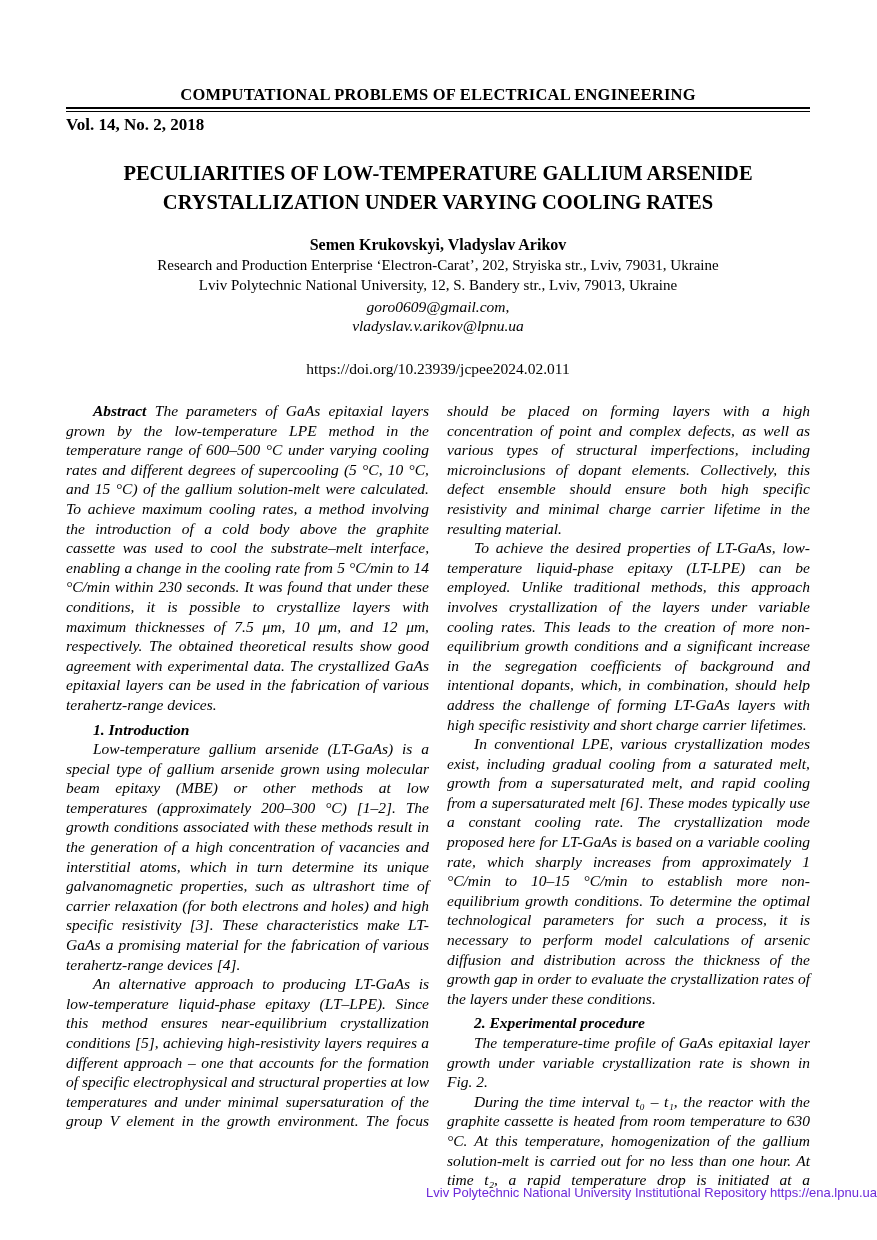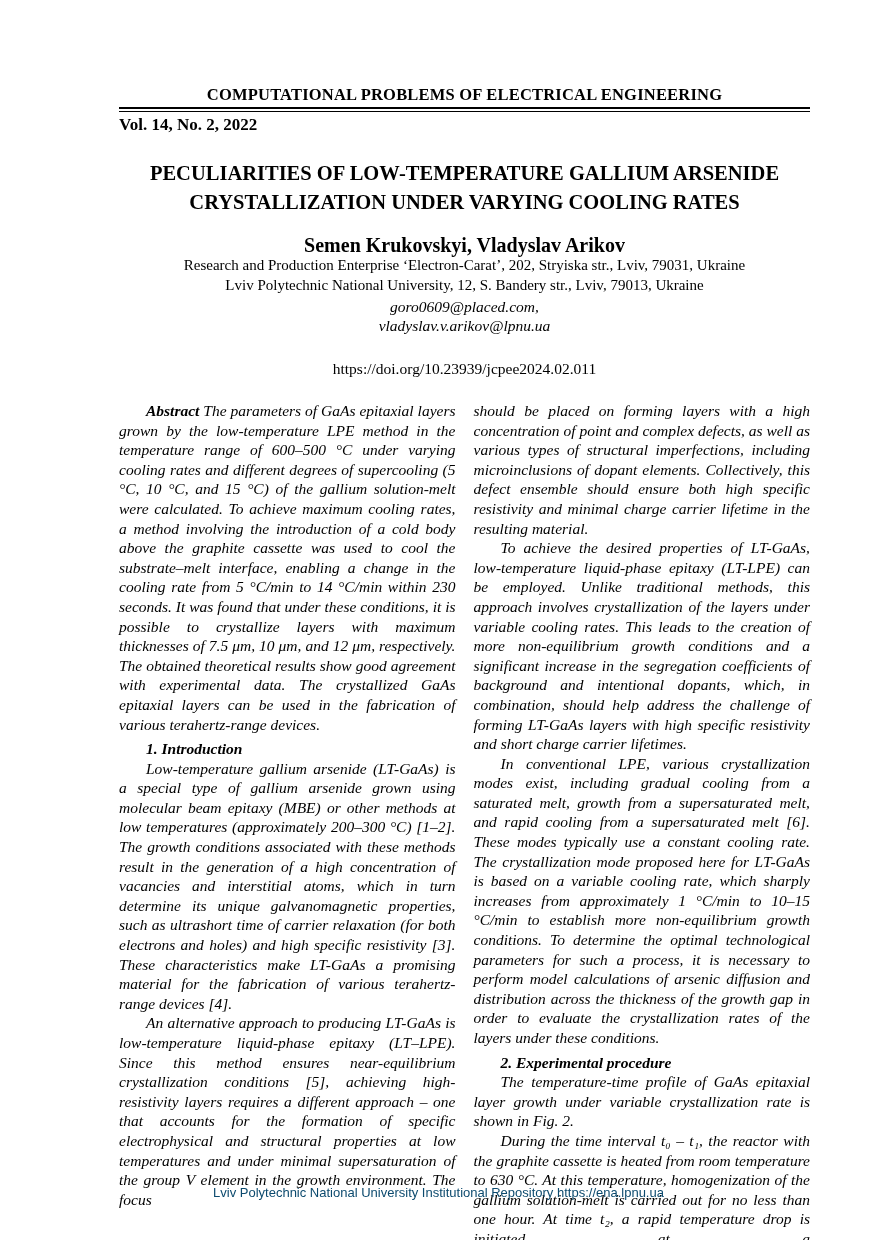--- a/index.html
+++ b/index.html
@@ -5,21 +5,21 @@
   html, body { margin: 0; padding: 0; background: #888; }
   .page {
     position: relative;
     width: 877px;
     height: 1240px;
     margin: 0 auto;
     background: #ffffff;
     color: #000000;
     font-family: "Liberation Serif", "DejaVu Serif", serif;
     box-sizing: border-box;
-    padding: 86px 67px 0 119px;
+    padding: 86px 67px 0 66px;
     overflow: hidden;
   }
   .journal-name {
     text-align: center;
     font-weight: bold;
     font-size: 16.5px;
     letter-spacing: 0.2px;
     line-height: 18px;
   }
   .header-rule {
@@ -39,21 +39,21 @@
     text-align: center;
     font-size: 20.5px;
     font-weight: bold;
     line-height: 29px;
   }
   .article-title span { display: block; }
   .authors-line {
     margin-top: 18px;
     text-align: center;
     font-weight: bold;
-    font-size: 20px;
+    font-size: 16px;
     line-height: 20px;
   }
   .affiliation-line {
     text-align: center;
     font-size: 15px;
     line-height: 20px;
   }
   .affiliation-line:first-of-type { margin-top: 4px; }
   .email-line {
     text-align: center;
@@ -83,49 +83,49 @@
   }
   .para { margin: 0; text-indent: 27px; }
   .para.no-indent { text-indent: 0; }
   .para.continues { text-align-last: justify; }
   .heading { margin: 5px 0 0 0; text-indent: 27px; font-weight: bold; }
   .page-footer {
     position: absolute;
     left: 0;
     bottom: 40px;
     width: 100%;
-    text-align: center;
+    text-align: right;
     font-family: "Liberation Sans", "DejaVu Sans", sans-serif;
     font-size: 13px;
-    color: #0c4a6e;
+    color: #6d28d9;
   }
 </style>
 </head>
 <body>
 
 <div class="page">
 
   <header>
     <div class="journal-name">COMPUTATIONAL PROBLEMS OF ELECTRICAL ENGINEERING</div>
     <div class="header-rule"></div>
-    <div class="vol-line">Vol. 14, No. 2, 2022</div>
+    <div class="vol-line">Vol. 14, No. 2, 2018</div>
   </header>
 
   <h1 class="article-title">
     <span>PECULIARITIES OF LOW-TEMPERATURE GALLIUM ARSENIDE</span>
     <span>CRYSTALLIZATION UNDER VARYING COOLING RATES</span>
   </h1>
 
   <div class="authors-line">Semen Krukovskyi, Vladyslav Arikov</div>
 
   <div class="affiliation-line">Research and Production Enterprise ‘Electron-Carat’, 202, Stryiska str., Lviv, 79031, Ukraine</div>
   <div class="affiliation-line">Lviv Polytechnic National University, 12, S. Bandery str., Lviv, 79013, Ukraine</div>
 
   <div class="email-block">
-    <div class="email-line">goro0609@placed.com,</div>
+    <div class="email-line">goro0609@gmail.com,</div>
     <div class="email-line">vladyslav.v.arikov@lpnu.ua</div>
   </div>
 
   <div class="doi-line">https://doi.org/10.23939/jcpee2024.02.011</div>
 
   <main class="columns">
     <div class="column" id="col-left">
         <p class="para"><b>Abstract</b> <span>The parameters of GaAs epitaxial layers grown by the low-temperature LPE method in the temperature range of 600–500 °C under varying cooling rates and different degrees of supercooling (5 °C, 10 °C, and 15 °C) of the gallium solution-melt were calculated. To achieve maximum cooling rates, a method involving the introduction of a cold body above the graphite cassette was used to cool the substrate–melt interface, enabling a change in the cooling rate from 5 °C/min to 14 °C/min within 230 seconds. It was found that under these conditions, it is possible to crystallize layers with maximum thicknesses of 7.5 μm, 10 μm, and 12 μm, respectively. The obtained theoretical results show good agreement with experimental data. The crystallized GaAs epitaxial layers can be used in the fabrication of various terahertz-range devices.</span></p>
         <p class="heading"><b>1. Introduction</b></p>
         <p class="para"><span>Low-temperature gallium arsenide (LT-GaAs) is a special type of gallium arsenide grown using molecular beam epitaxy (MBE) or other methods at low temperatures (approximately 200–300 °C) [1–2]. The growth conditions associated with these methods result in the generation of a high concentration of vacancies and interstitial atoms, which in turn determine its unique galvanomagnetic properties, such as ultrashort time of carrier relaxation (for both electrons and holes) and high specific resistivity [3]. These characteristics make LT-GaAs a promising material for the fabrication of various terahertz-range devices [4].</span></p>

